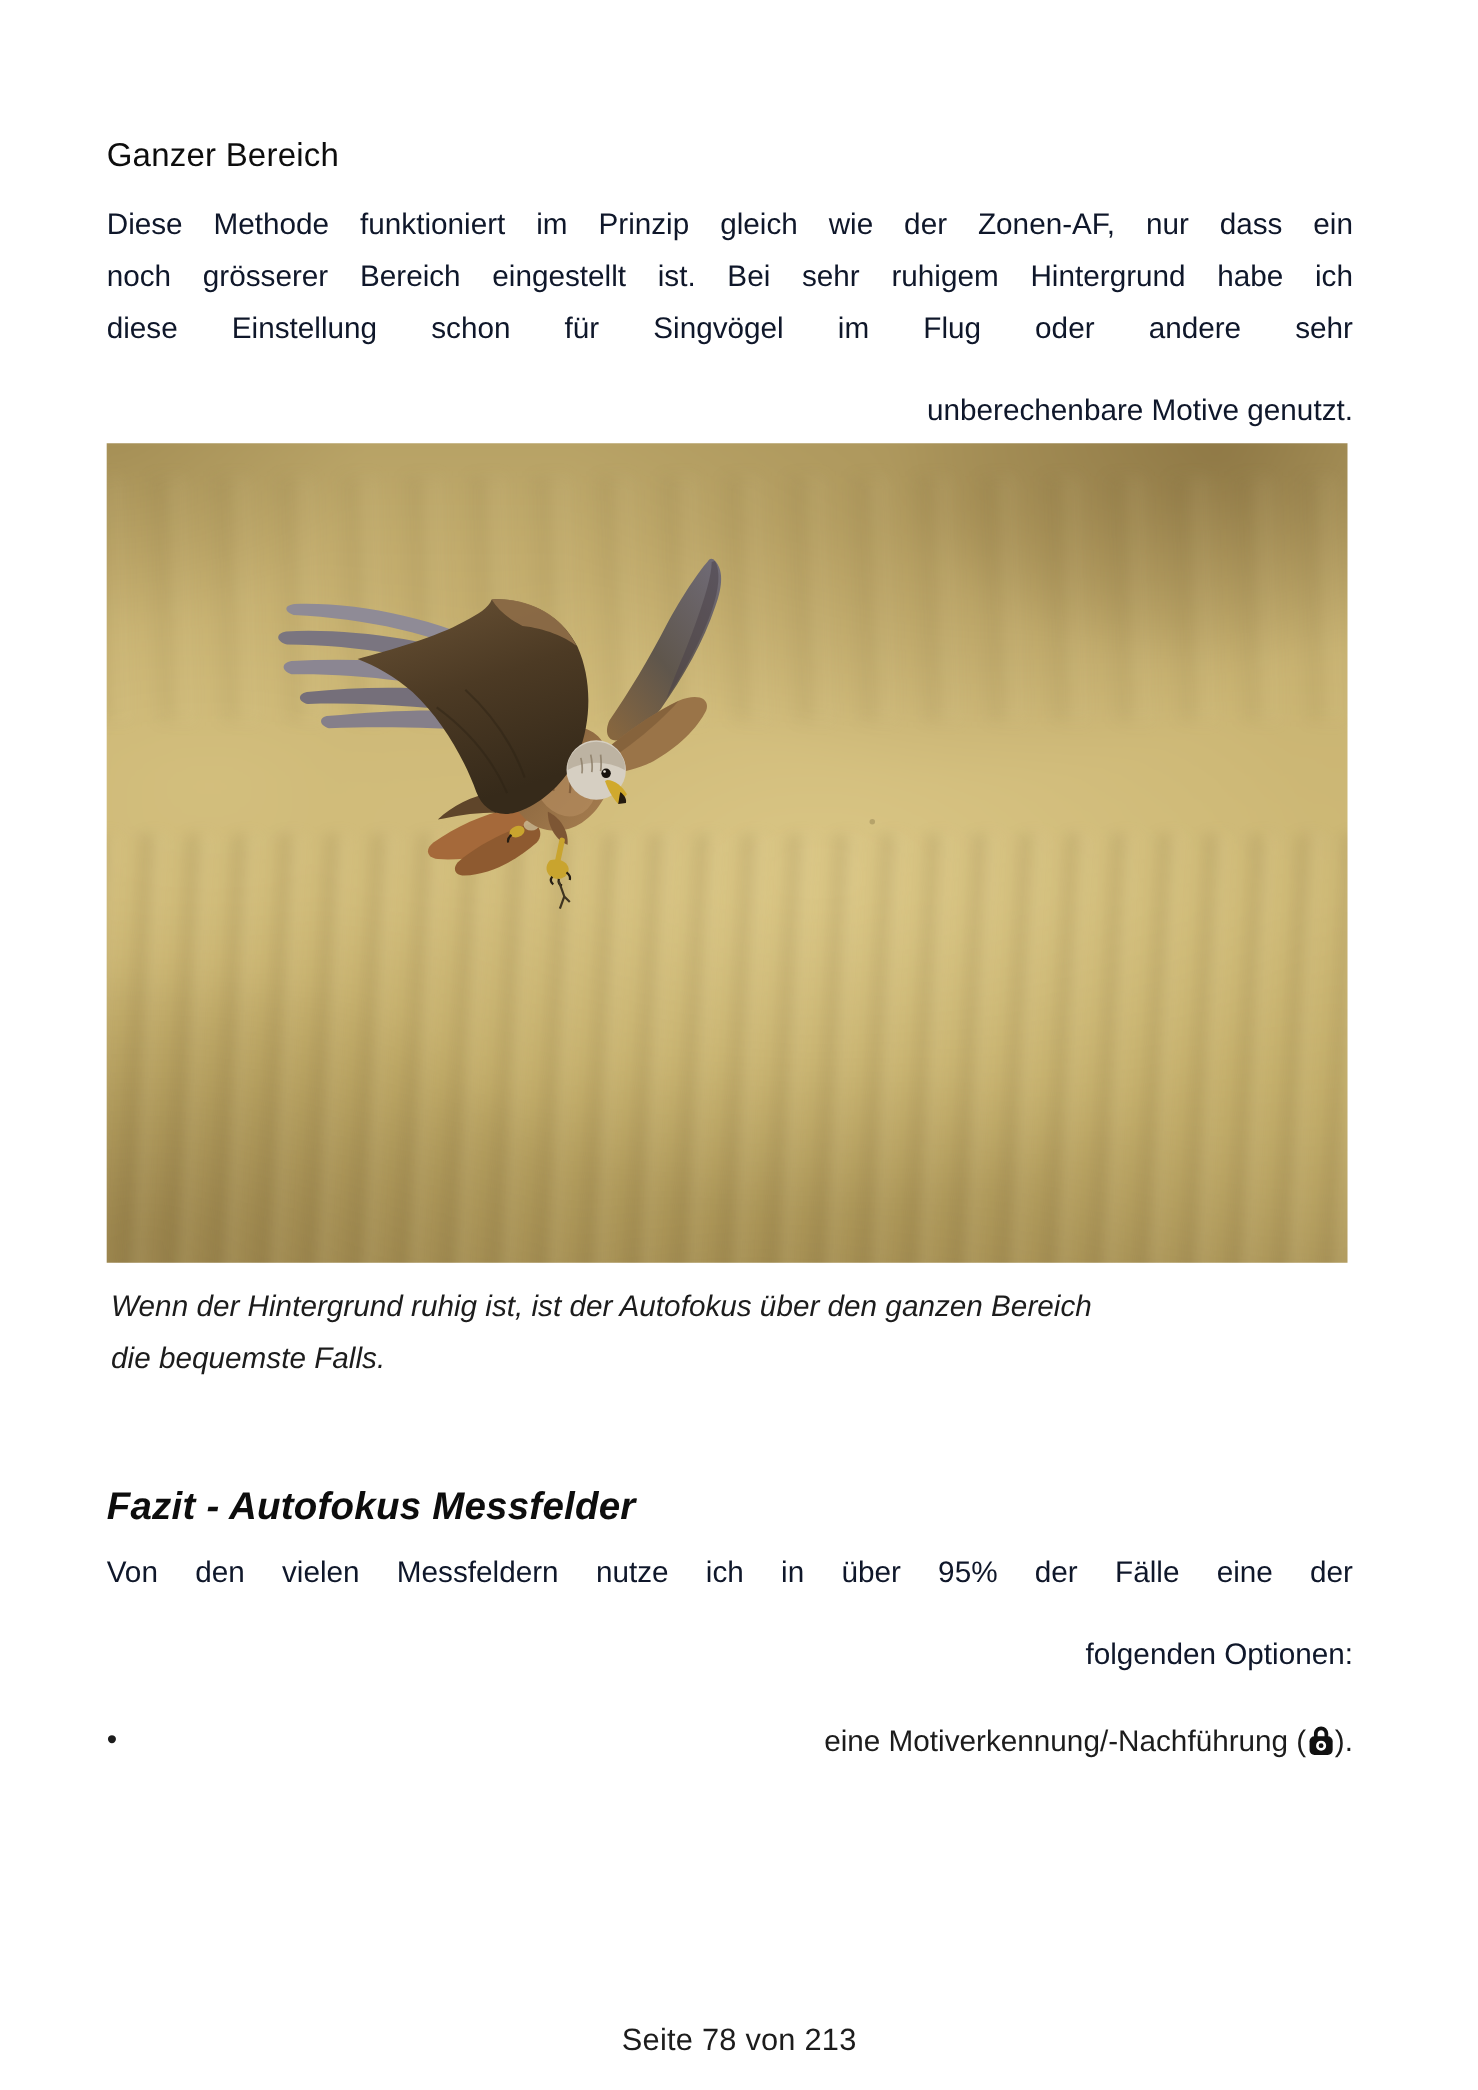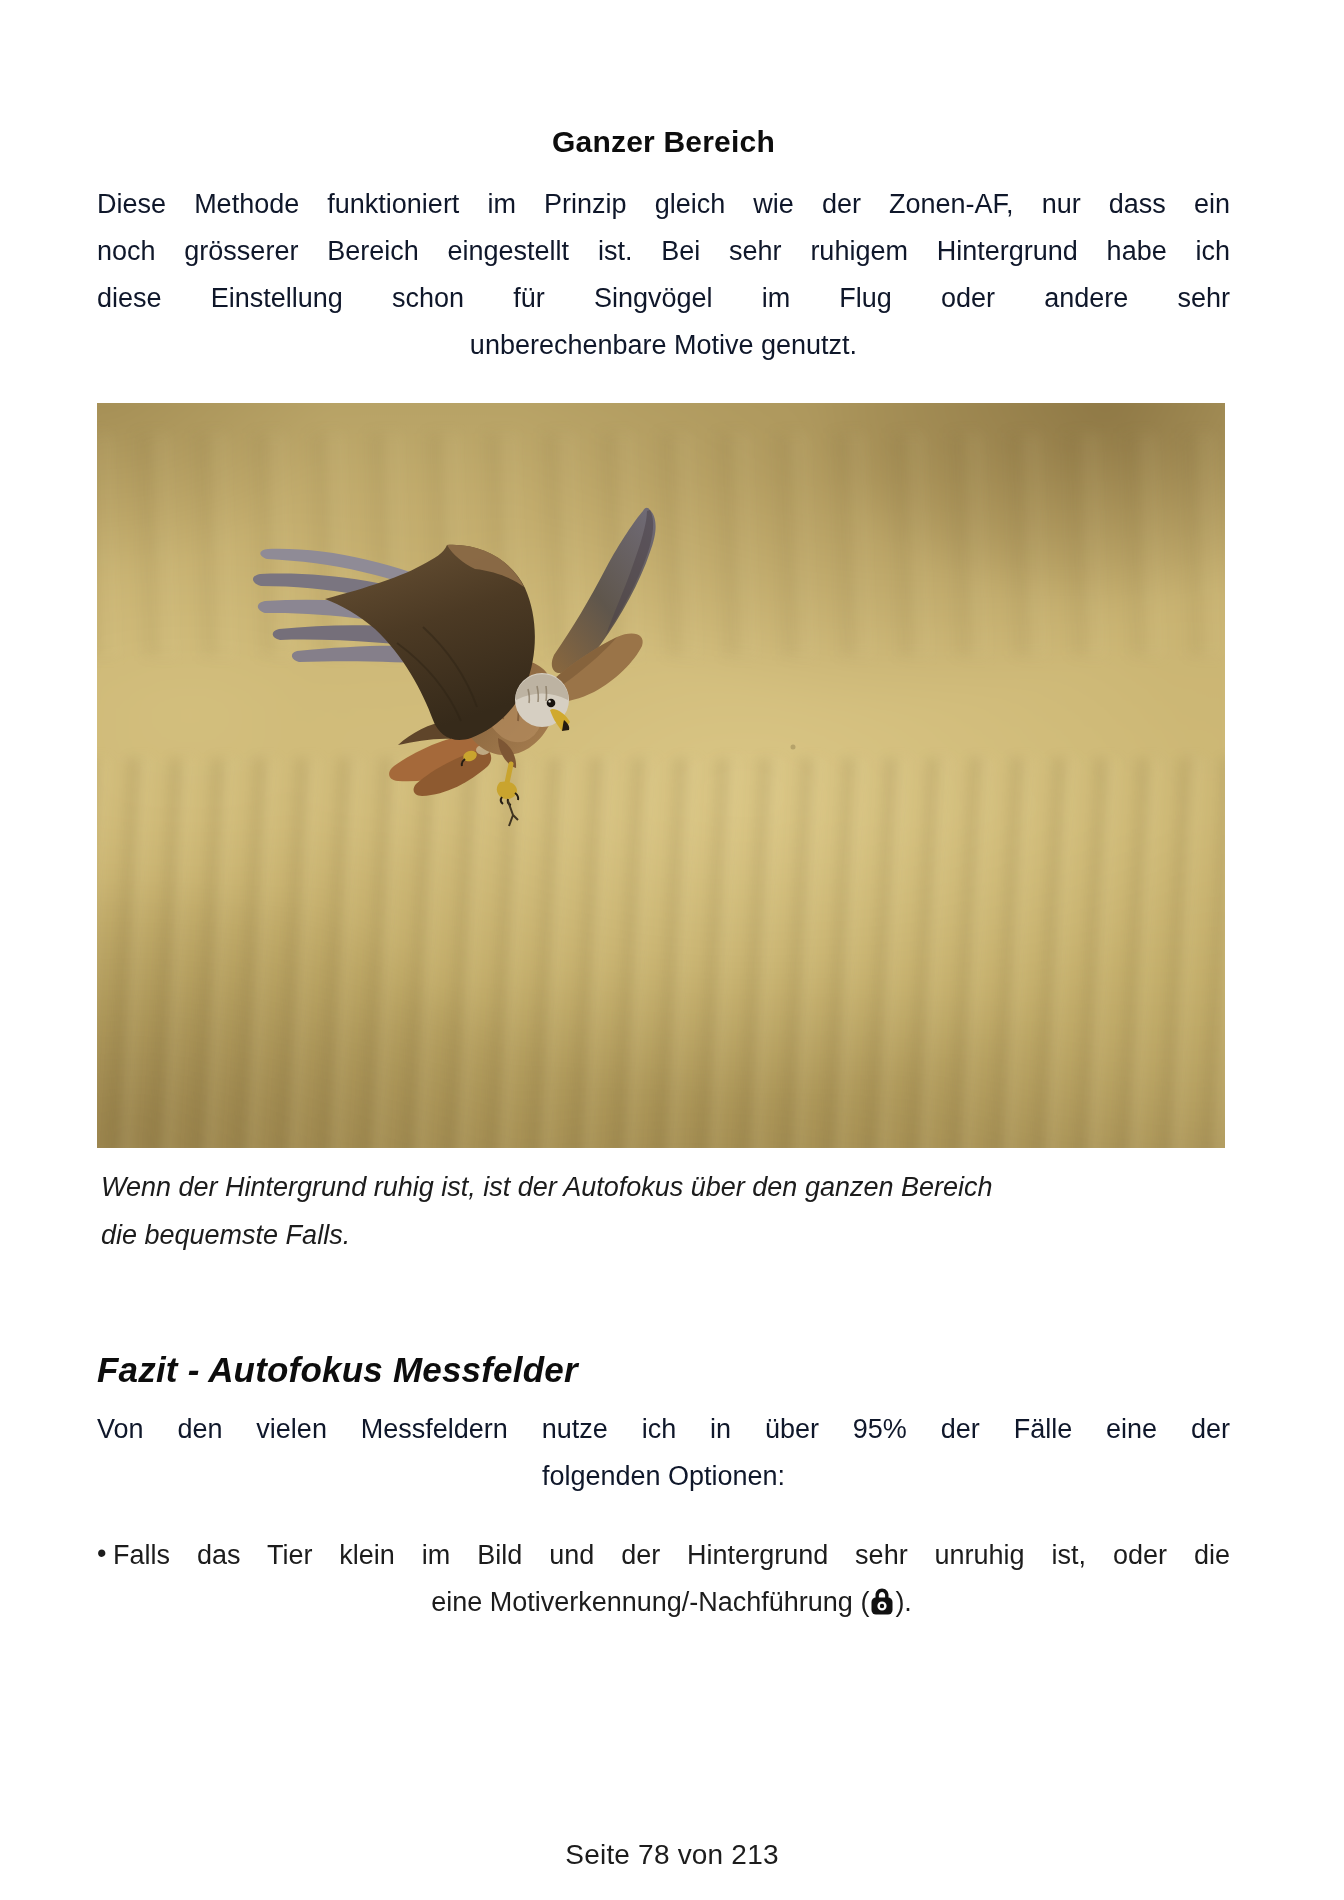--- a/index.html
+++ b/index.html
@@ -6,34 +6,33 @@
   body{
     width:1344px;height:1900px;position:relative;overflow:hidden;
     font-family:"Liberation Sans","DejaVu Sans",sans-serif;
     color:#111;
     -webkit-font-smoothing:antialiased;
   }
   .abs{position:absolute;}
   
   #section-heading{
     left:97px;top:93px;width:1133px;
-    font-size:30px;font-weight:700;line-height:38px;color:#0d0d0d;
+    font-size:30px;font-weight:400;line-height:38px;color:#0d0d0d;
     letter-spacing:.2px;
-    text-align:center;
   }
   #main-heading{
     left:97px;top:1318px;width:1133px;
     font-size:35px;font-weight:700;line-height:46px;color:#0d0d0d;
     letter-spacing:.2px;
     font-style:italic;
   }
   
   .bodytext{width:1133px;left:97px;font-size:27px;line-height:47px;color:#0f172a;}
   .jline{text-align:justify;text-align-last:justify;white-space:normal;}
-  .lline{text-align:center;text-align-last:auto;}
+  .lline{text-align:right;text-align-last:auto;margin-top:28px;}
   #paragraph-1{top:181px;}
   #paragraph-2{top:1406px;}
   
   #figure{left:97px;top:403px;width:1128px;height:745px;overflow:hidden;margin:0;padding:0;}
   #photo-bg{
     position:absolute;inset:-24px;
     background:
       radial-gradient(ellipse 430px 280px at 88% 4%,  rgba(118,95,50,.60), rgba(118,95,50,0) 70%),
       radial-gradient(ellipse 520px 360px at 68% 10%, rgba(148,124,70,.38), rgba(148,124,70,0) 70%),
       radial-gradient(ellipse 340px 260px at 2% 2%,   rgba(138,115,62,.42), rgba(138,115,62,0) 70%),
@@ -200,21 +199,20 @@
 <h2 id="main-heading" class="abs">Fazit - Autofokus Messfelder</h2>
 
 <div id="paragraph-2" class="abs bodytext">
   <div class="jline">Von den vielen Messfeldern nutze ich in über 95% der Fälle eine der</div>
   <div class="lline">folgenden Optionen:</div>
 </div>
 
 <div id="options-list" class="abs">
   <div class="bullet-item">
     <span class="bullet-marker">•</span>
-    <div class="jline">Falls das Tier klein im Bild und der Hintergrund sehr unruhig ist, oder die</div>
     <div class="lline"><span>eine Motiverkennung/-Nachführung (</span><svg class="lock-ic" viewBox="0 0 24 29" xmlns="http://www.w3.org/2000/svg">
           <path d="M12 1.5 c-3.6 0 -6.5 2.9 -6.5 6.5 v4 h3.4 v-4 c0 -1.7 1.4 -3.1 3.1 -3.1 s3.1 1.4 3.1 3.1 v4 h3.4 v-4 c0 -3.6 -2.9 -6.5 -6.5 -6.5 Z" fill="#111"></path>
           <rect x="1.5" y="10.5" width="21" height="17" rx="4.5" fill="#111"></rect>
           <circle cx="12" cy="19" r="3.4" fill="none" stroke="#fff" stroke-width="2.4"></circle>
         </svg><span>).</span></div>
   </div>
 </div>
 
 <div id="footer" class="abs">Seite 78 von 213</div>
 

